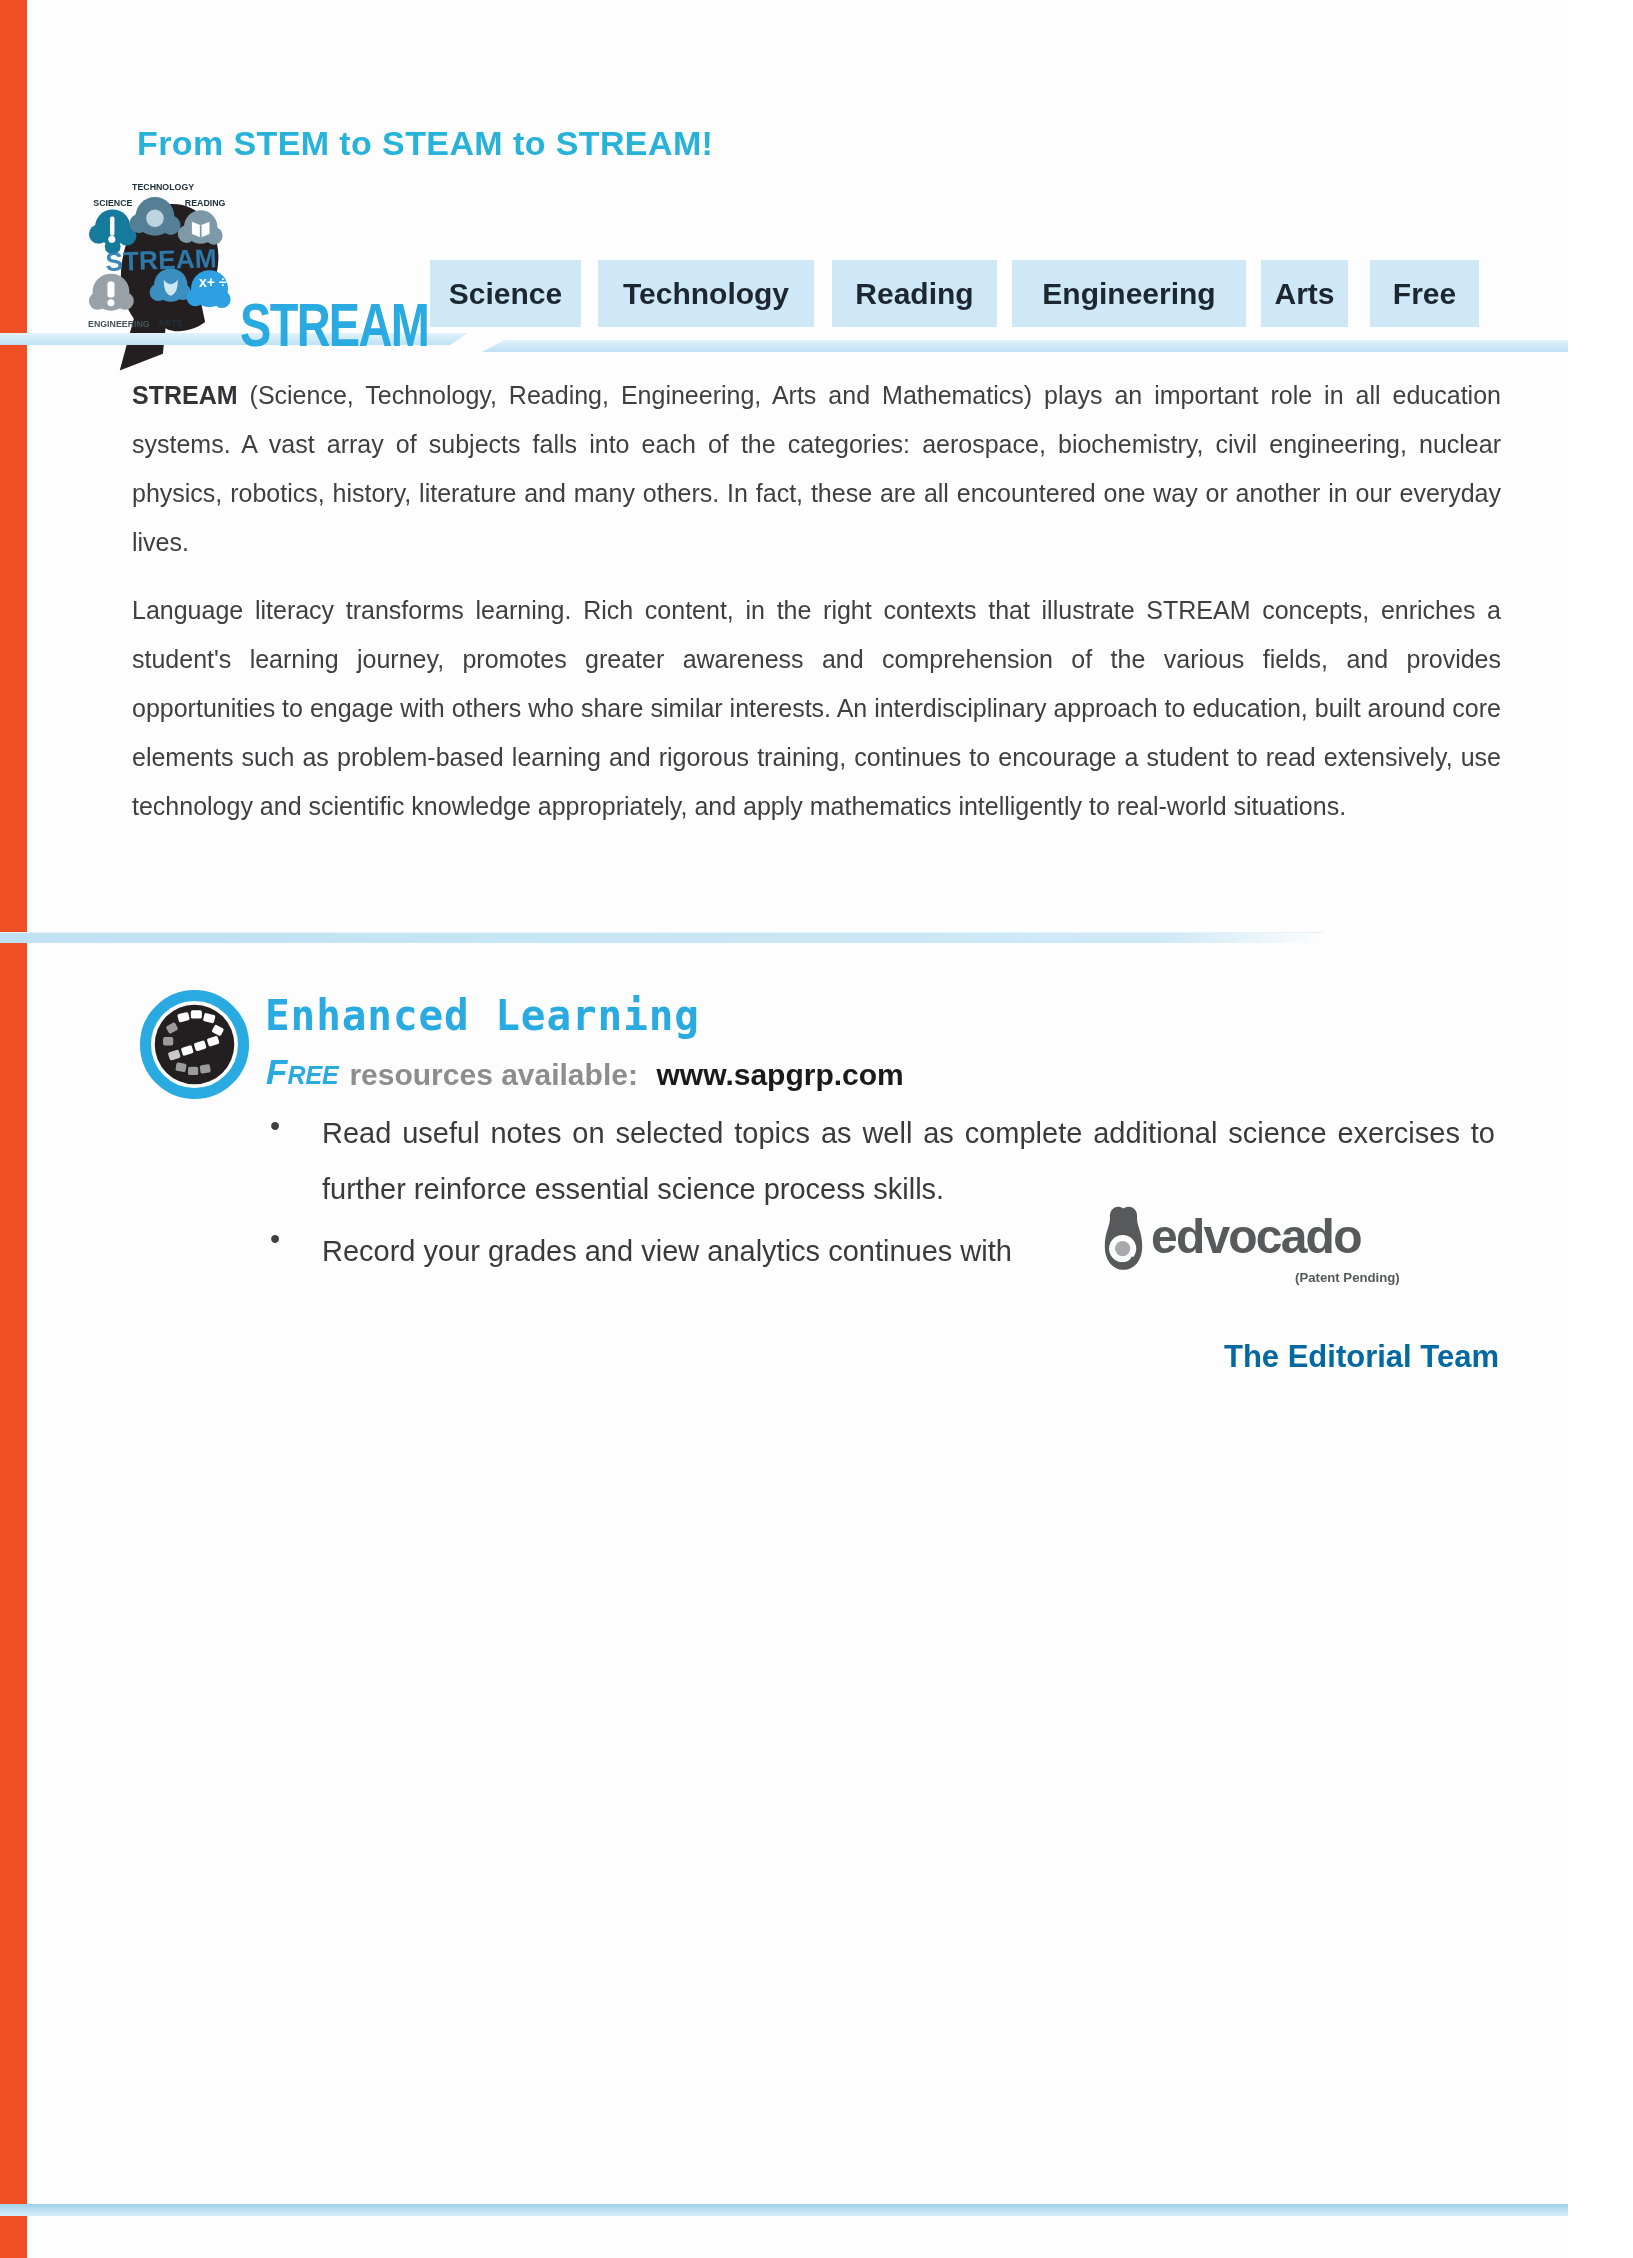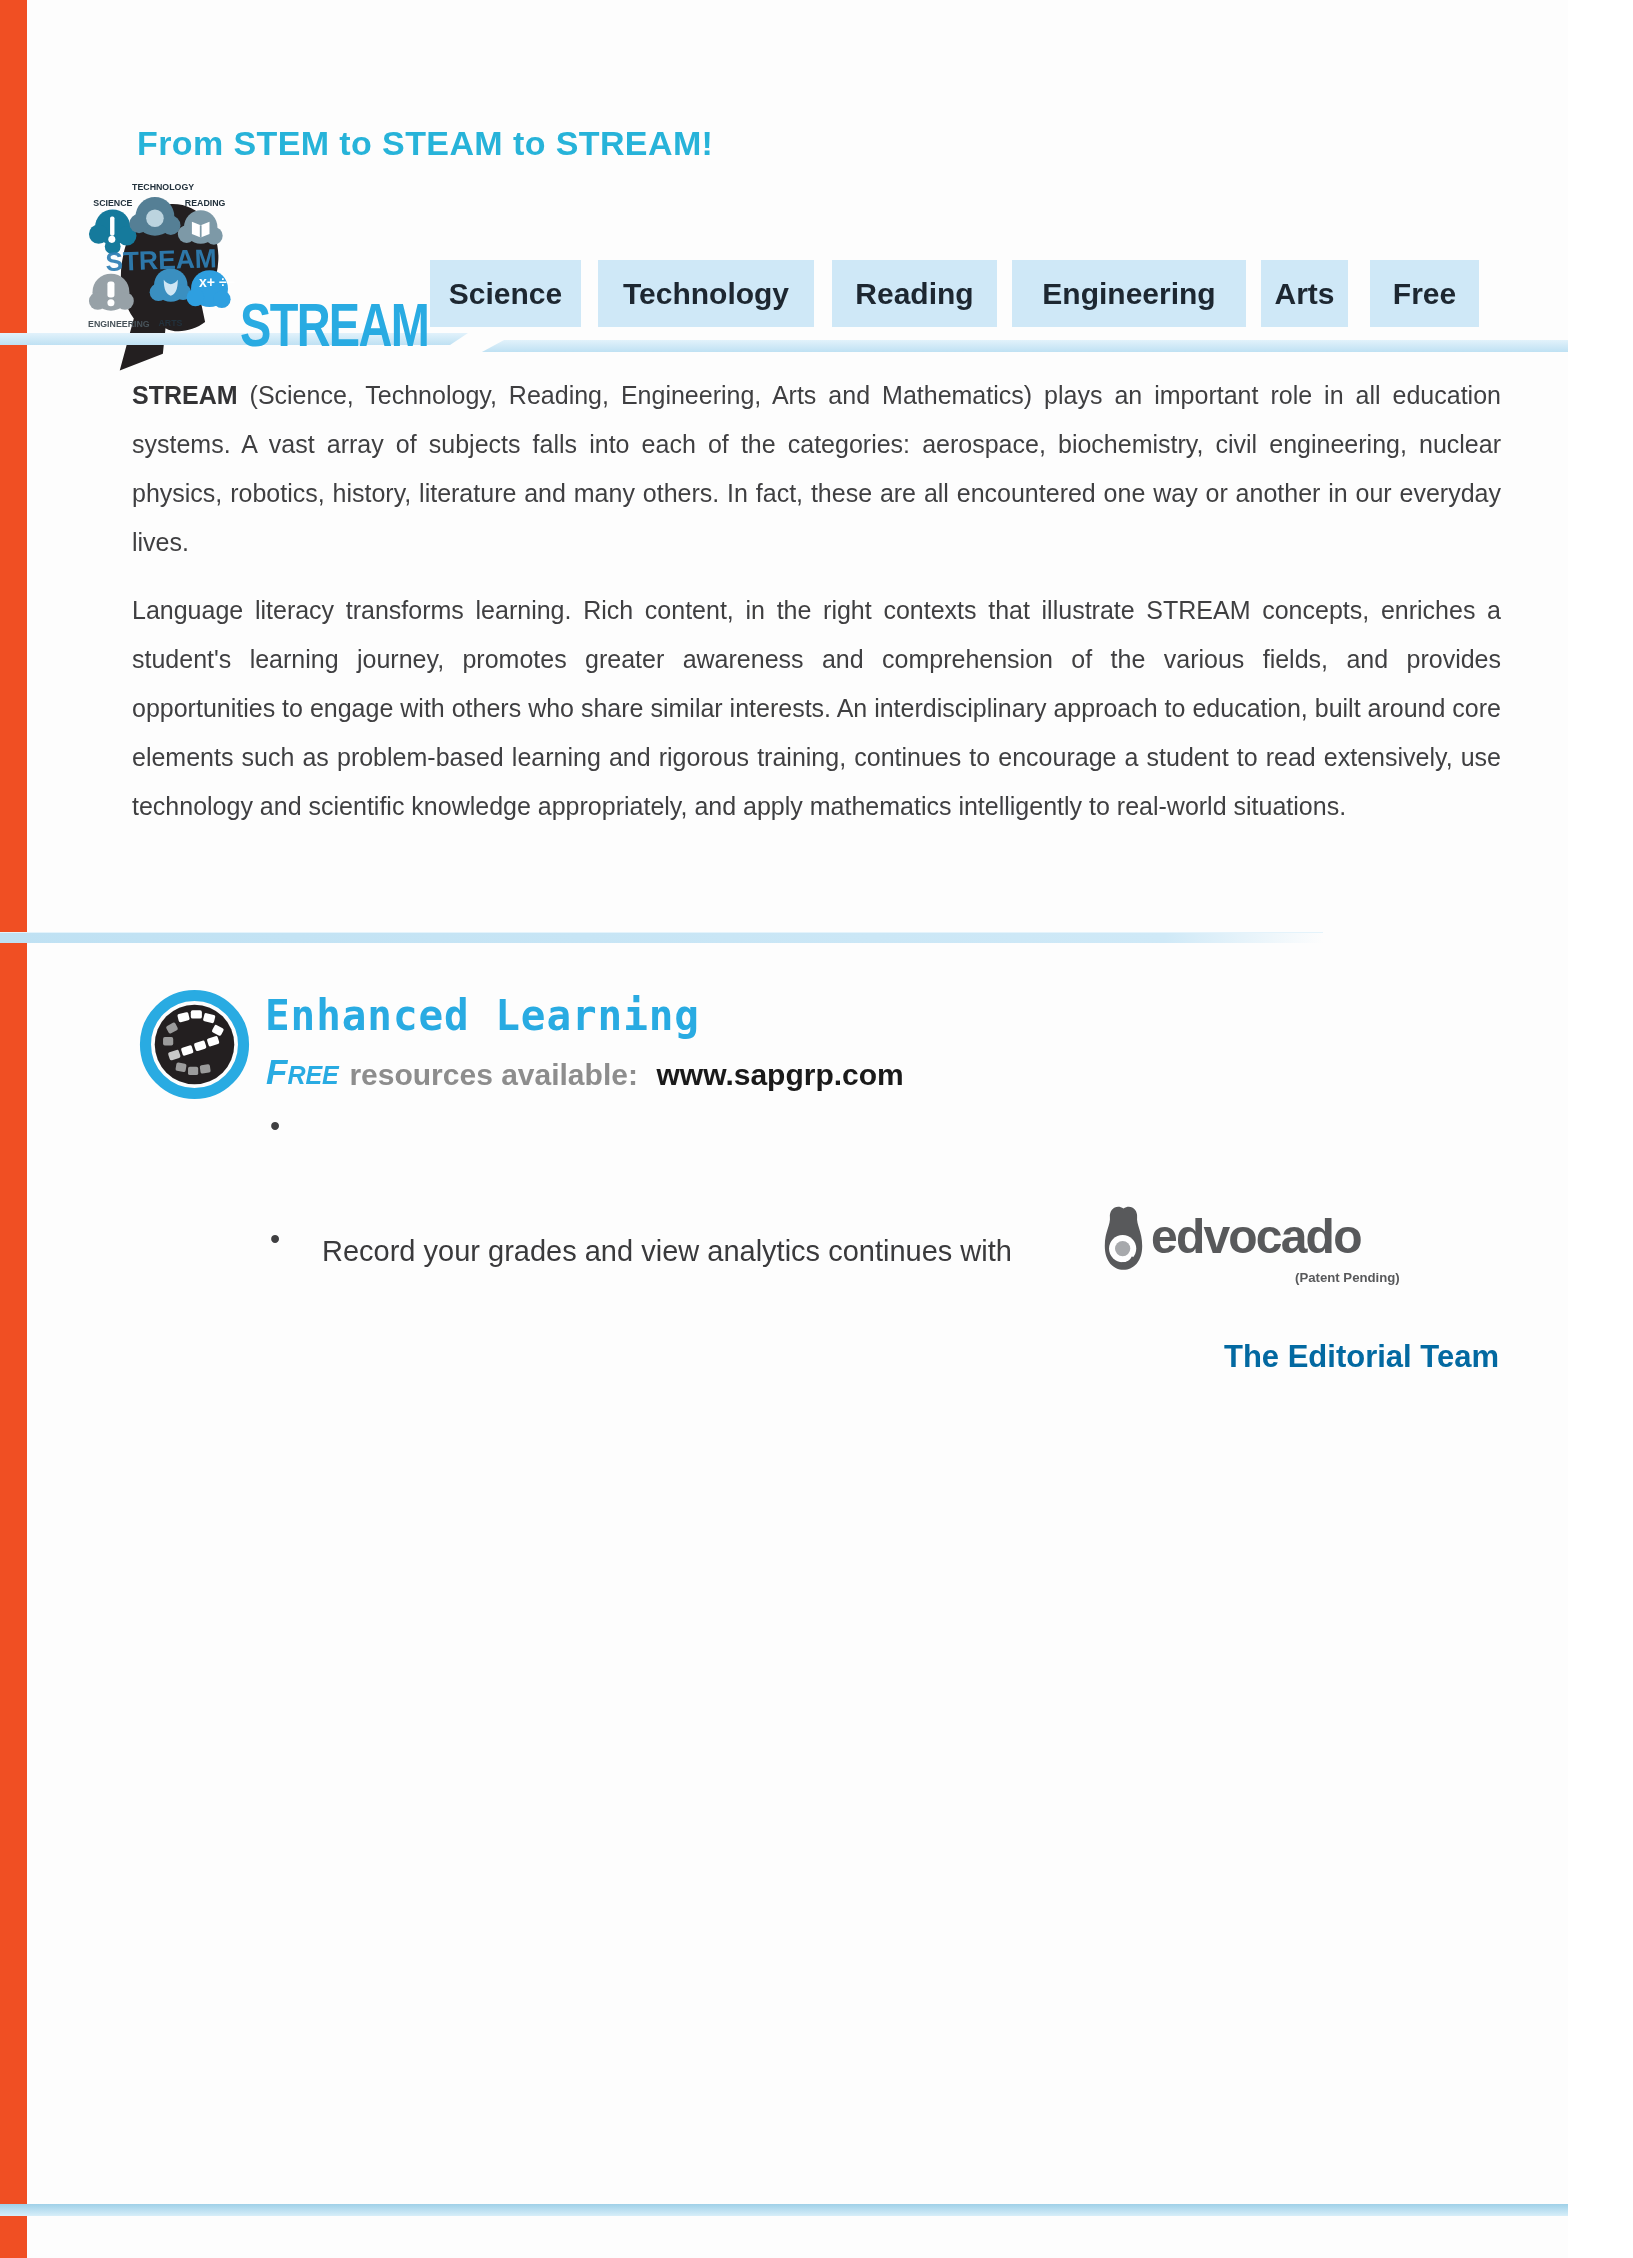--- a/index.html
+++ b/index.html
@@ -200,20 +200,21 @@
 
   <div class="el-title">Enhanced Learning</div>
 
   <div class="el-sub">
     <span class="free">Free</span>
     <span class="res">resources available:</span>
     <span class="url">www.sapgrp.com</span>
   </div>
 
   <div class="bullet-dot b1-dot">•</div>
+  <div class="bullet-text b1">Read useful notes on selected topics as well as complete additional science exercises to further reinforce essential science process skills.</div>
 
   <div class="bullet-dot b2-dot">•</div>
   <div class="bullet-text b2">Record your grades and view analytics continues with</div>
 
   <div class="edvocado">
     <svg width="51" height="71" viewBox="0 0 60 80">
       <path d="M30,6 C38,0 47,7 46,16 C45,25 52,33 52,50 C52,68 42,78 30,78 C18,78 8,68 8,50 C8,33 15,25 14,16 C13,7 22,0 30,6 Z" fill="#58595b"></path>
       <circle cx="29" cy="53" r="16" fill="#ffffff"></circle>
       <circle cx="29" cy="53" r="9" fill="#a7a9ac"></circle>
       <path d="M40,62 Q36,70 28,69 L30,76 Q40,74 44,66 Z" fill="#58595b"></path>

